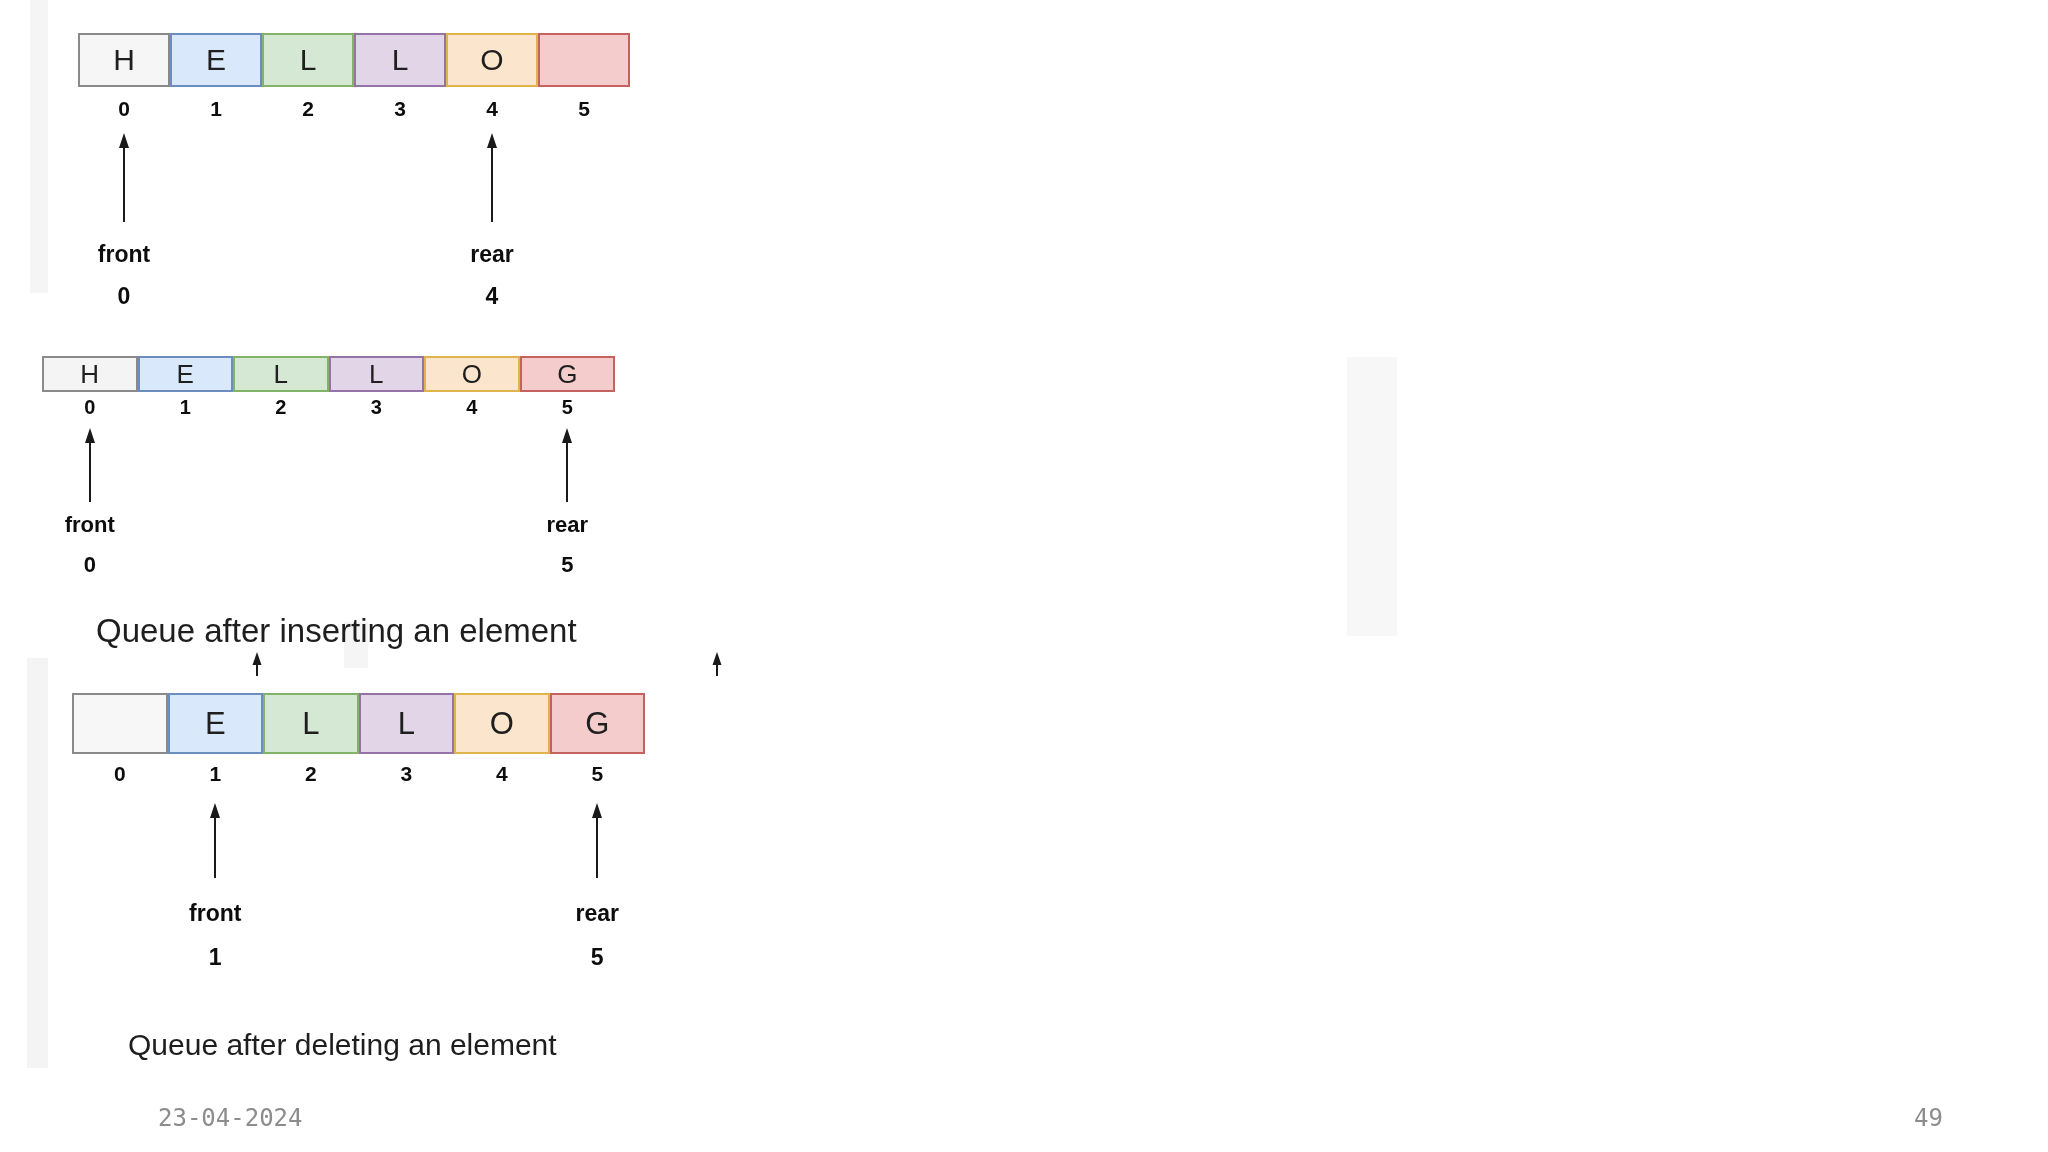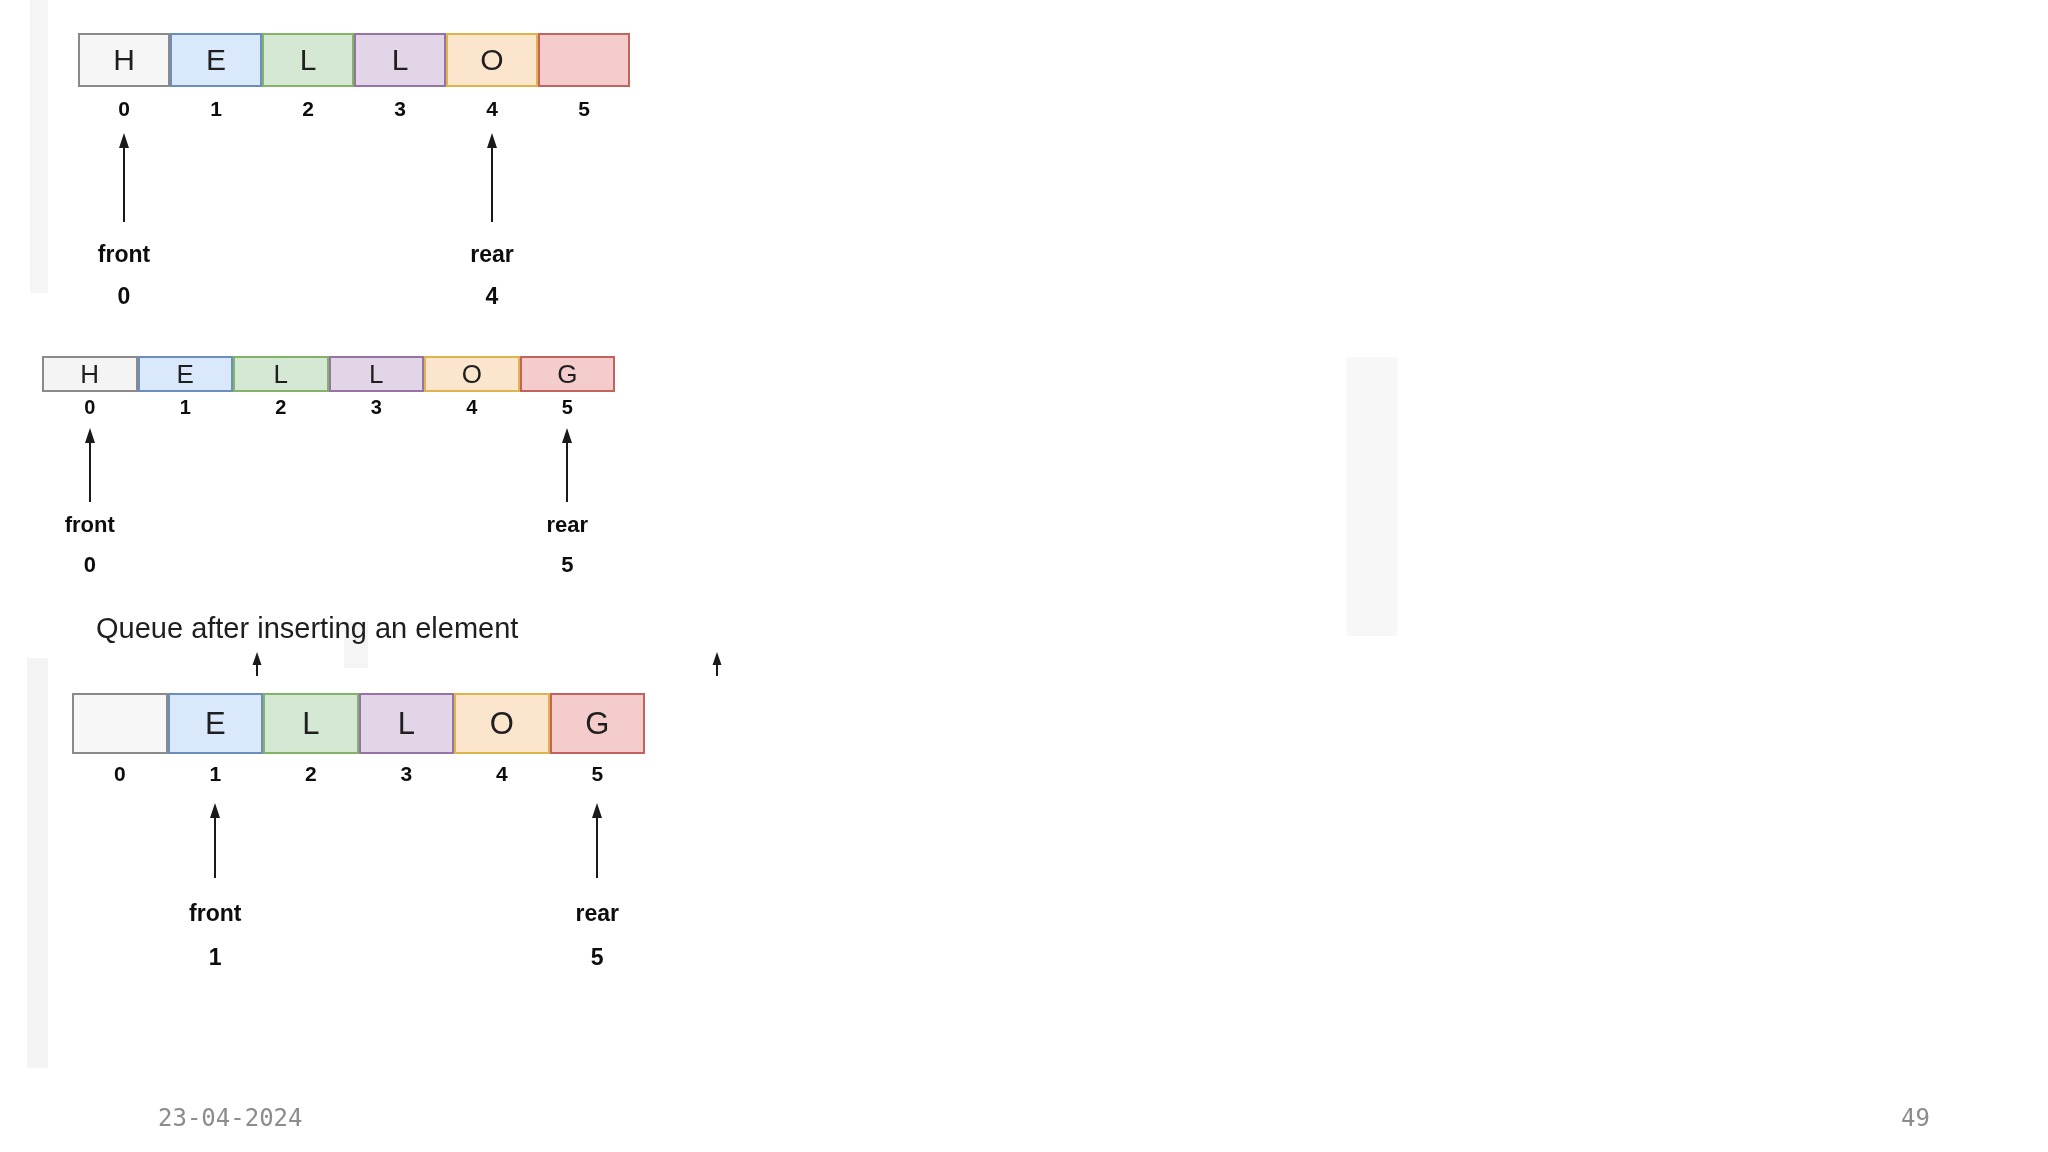--- a/index.html
+++ b/index.html
@@ -9,28 +9,28 @@
   .strip.top-left{left:30px;top:0;width:18px;height:293px;}
   .strip.bottom-left{left:27px;top:658px;width:21px;height:410px;background:#f4f4f4;}
   .strip.right{left:1347px;top:357px;width:50px;height:279px;background:#f7f7f7;}
   .strip.small{left:344px;top:622px;width:24px;height:46px;z-index:0;}
   .cell{position:absolute;box-sizing:border-box;border:2px solid #888;
         display:flex;align-items:center;justify-content:center;color:#1f1f1f;z-index:2;}
   .idx{position:absolute;text-align:center;font-weight:700;color:#0d0d0d;z-index:2;}
   .ptr-arrow{position:absolute;z-index:2;}
   .ptr-label{position:absolute;text-align:center;font-weight:700;color:#0d0d0d;z-index:2;}
   .caption{position:absolute;color:#1e1e1e;z-index:3;}
-  #caption-1{left:96px;top:612px;font-size:29px;}
+  #caption-1{left:96px;top:612px;font-size:33px;}
   #caption-2{left:128px;top:1028px;font-size:30px;}
   .stray{position:absolute;z-index:2;}
   .footer{position:absolute;top:1104px;font-family:"DejaVu Sans Mono", monospace;
           font-size:24px;color:#8c8c8c;z-index:3;}
   .footer-date{left:158px;}
   .footer-author{left:0;right:0;text-align:center;}
-  .footer-page{right:118px;}
+  .footer-page{right:105px;}
 </style>
 </head>
 <body>
 
 <div class="slide">
 
   <div class="strip top-left"></div>
   <div class="strip bottom-left"></div>
   <div class="strip right"></div>
   <div class="strip small"></div>
@@ -108,20 +108,21 @@
       <div class="ptr-label" style="left: 155.25px; top: 944px; width: 120px; font-size: 23px;">1</div>
       <svg width="18" height="75" viewBox="0 0 18 75" class="ptr-arrow" style="left: 588.25px; top: 803px;">
         <line x1="9" y1="75" x2="9" y2="12" stroke="#1a1a1a" stroke-width="2"></line>
         <polygon points="9,0 4,15 14,15" fill="#1a1a1a"></polygon>
       </svg>
       <div class="ptr-label" style="left: 537.25px; top: 900px; width: 120px; font-size: 23px;">rear</div>
       <div class="ptr-label" style="left: 537.25px; top: 944px; width: 120px; font-size: 23px;">5</div>
     </section>
 
   <div class="caption" id="caption-1">Queue after inserting an element</div>
+  <div class="caption" id="caption-2">Queue after deleting an element</div>
 
   <svg class="stray" style="left:248px;top:652px;" width="18" height="24" viewBox="0 0 18 24">
     <line x1="9" y1="24" x2="9" y2="10" stroke="#1a1a1a" stroke-width="2"></line>
     <polygon points="9,0 4.5,13 13.5,13" fill="#1a1a1a"></polygon>
   </svg>
   <svg class="stray" style="left:708px;top:652px;" width="18" height="24" viewBox="0 0 18 24">
     <line x1="9" y1="24" x2="9" y2="10" stroke="#1a1a1a" stroke-width="2"></line>
     <polygon points="9,0 4.5,13 13.5,13" fill="#1a1a1a"></polygon>
   </svg>
 

